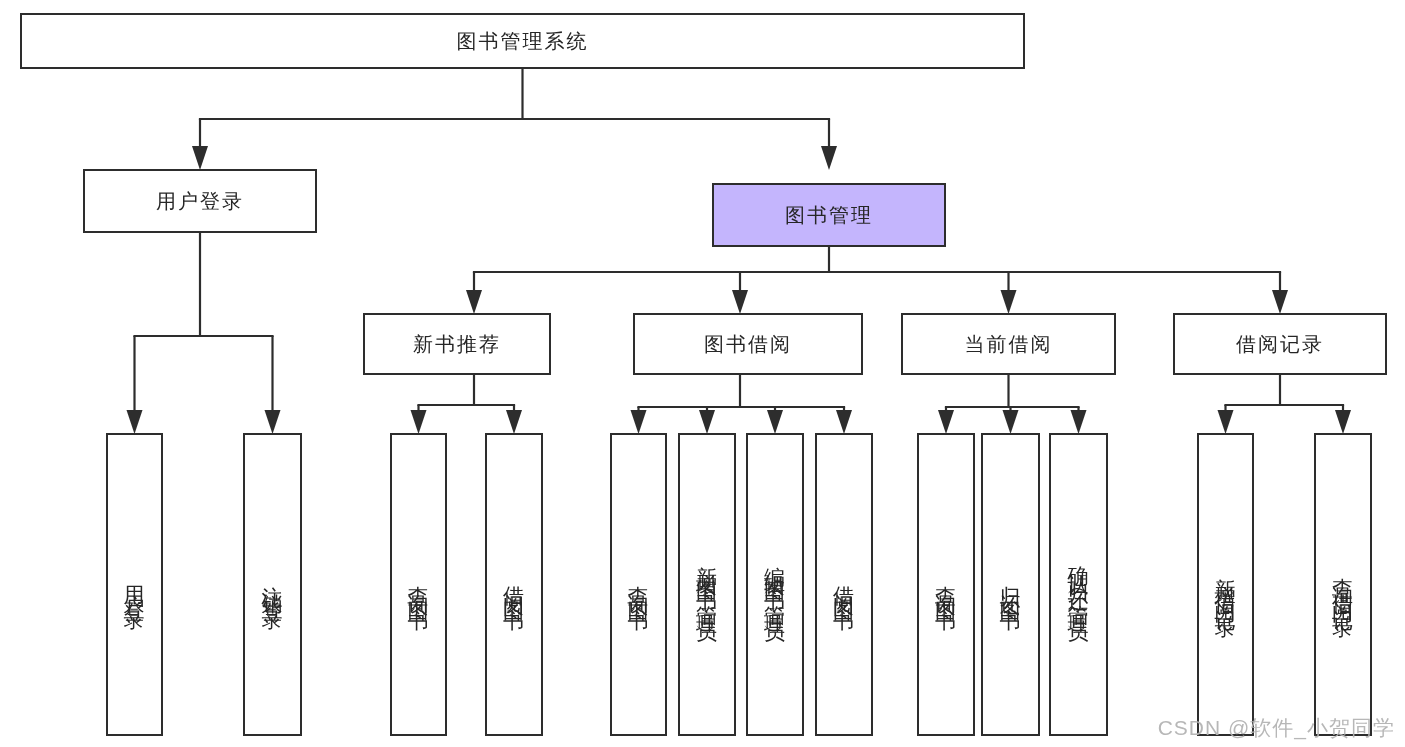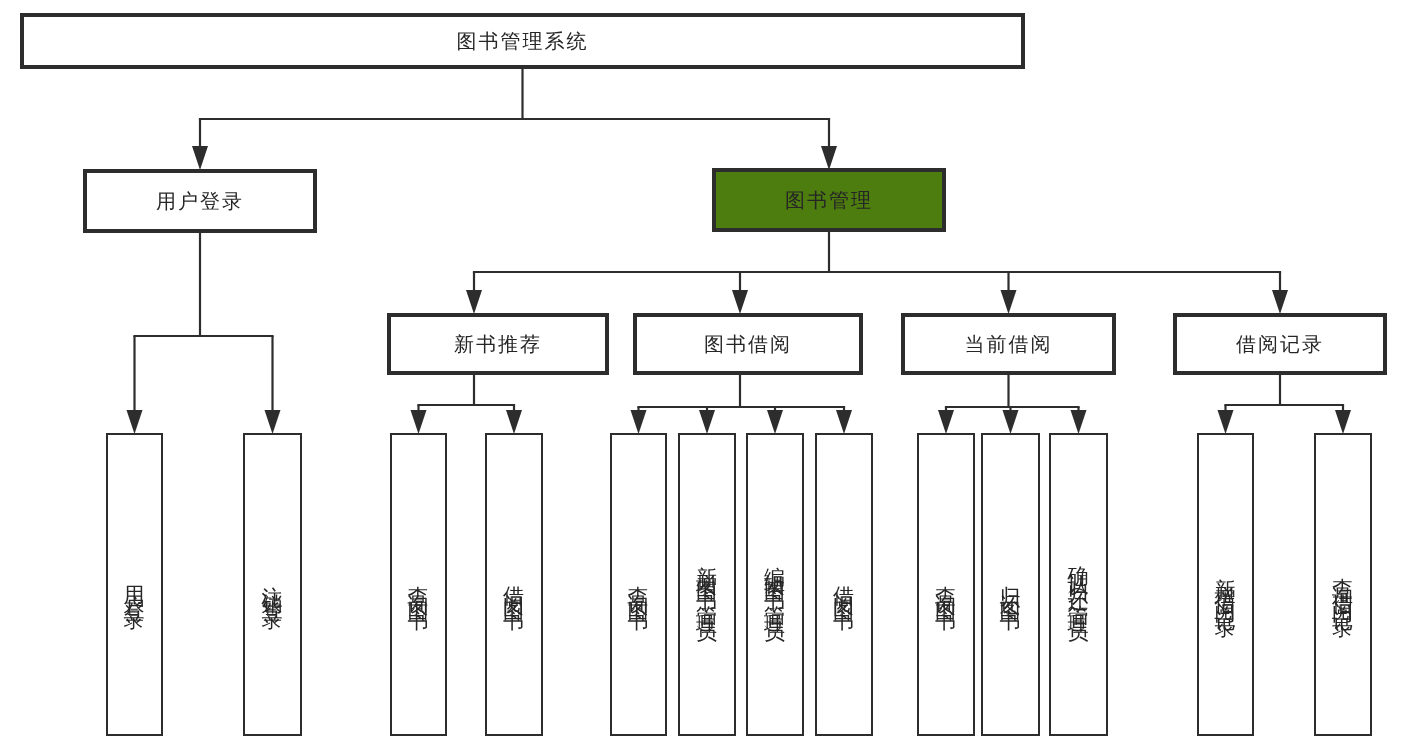--- a/index.html
+++ b/index.html
@@ -5,21 +5,21 @@
   html, body { margin: 0; padding: 0; }
   body {
     width: 1405px; height: 747px;
     background: #ffffff; overflow: hidden;
     font-family: "Liberation Sans", "DejaVu Sans", sans-serif;
   }
   .canvas { position: relative; width: 1405px; height: 747px; background: #ffffff; }
   .connectors { position: absolute; left: 0; top: 0; width: 1405px; height: 747px; }
   .node {
     position: absolute; box-sizing: border-box;
-    background: #ffffff; border: 4px solid #0ea5e9;
+    background: #ffffff; border: 2px solid #0ea5e9;
     display: flex; align-items: center; justify-content: center;
   }
   .node.h .node-label {
     font-size: 20px; letter-spacing: 2px; white-space: nowrap;
   }
   .node.v { border-width: 2.5px; }
   .node.v .node-label {
     writing-mode: vertical-rl; text-orientation: mixed;
     font-size: 21px; line-height: 1; letter-spacing: 8px;
     white-space: nowrap;
@@ -89,24 +89,24 @@
       <line x1="1343" y1="405" x2="1343" y2="413" stroke="#2d2d2d" stroke-width="2.2"></line>
       <polygon points="1335,410 1351,410 1343,434" fill="#2d2d2d"></polygon>
     </svg>
   <div id="nodes">
       <div class="node h" style="left: 20px; top: 13px; width: 1005px; height: 56px; border-color: rgb(45, 45, 45); background: rgb(255, 255, 255);">
         <span class="node-label" style="color: rgb(38, 38, 38);">图书管理系统</span>
       </div>
       <div class="node h" style="left: 83px; top: 169px; width: 234px; height: 64px; border-color: rgb(45, 45, 45); background: rgb(255, 255, 255);">
         <span class="node-label" style="color: rgb(38, 38, 38);">用户登录</span>
       </div>
-      <div class="node h" style="left: 712px; top: 168px; width: 234px; height: 64px; border-color: rgb(45, 45, 45); background: #4d7c0f;">
+      <div class="node h" style="left: 712px; top: 183px; width: 234px; height: 64px; border-color: rgb(45, 45, 45); background: #c4b5fd;">
         <span class="node-label" style="color: rgb(38, 38, 38);">图书管理</span>
       </div>
-      <div class="node h" style="left: 363px; top: 313px; width: 222px; height: 62px; border-color: rgb(45, 45, 45); background: rgb(255, 255, 255); margin-left: 24px;">
+      <div class="node h" style="left: 363px; top: 313px; width: 188px; height: 62px; border-color: rgb(45, 45, 45); background: rgb(255, 255, 255);">
         <span class="node-label" style="color: rgb(38, 38, 38);">新书推荐</span>
       </div>
       <div class="node h" style="left: 633px; top: 313px; width: 230px; height: 62px; border-color: rgb(45, 45, 45); background: rgb(255, 255, 255);">
         <span class="node-label" style="color: rgb(38, 38, 38);">图书借阅</span>
       </div>
       <div class="node h" style="left: 901px; top: 313px; width: 215px; height: 62px; border-color: rgb(45, 45, 45); background: rgb(255, 255, 255); align-items: center;">
         <span class="node-label" style="color: rgb(38, 38, 38);">当前借阅</span>
       </div>
       <div class="node h" style="left: 1173px; top: 313px; width: 214px; height: 62px; border-color: rgb(45, 45, 45); background: rgb(255, 255, 255);">
         <span class="node-label" style="color: rgb(38, 38, 38);">借阅记录</span>
@@ -144,13 +144,14 @@
       <div class="node v" style="left: 1049px; top: 433px; width: 59px; height: 303px; border-color: rgb(45, 45, 45); background: rgb(255, 255, 255);">
         <span class="node-label" style="color: rgb(38, 38, 38);">确认归还（管理员）</span>
       </div>
       <div class="node v" style="left: 1197px; top: 433px; width: 57px; height: 303px; border-color: rgb(45, 45, 45); background: rgb(255, 255, 255);">
         <span class="node-label" style="color: rgb(38, 38, 38);">新增借阅记录</span>
       </div>
       <div class="node v" style="left: 1314px; top: 433px; width: 58px; height: 303px; border-color: rgb(45, 45, 45); background: rgb(255, 255, 255);">
         <span class="node-label" style="color: rgb(38, 38, 38);">查询借阅记录</span>
       </div>
     </div>
+  <div class="watermark" style="color: rgb(180, 180, 180);">CSDN @软件_小贺同学</div>
 </div>
 
 </body></html>

